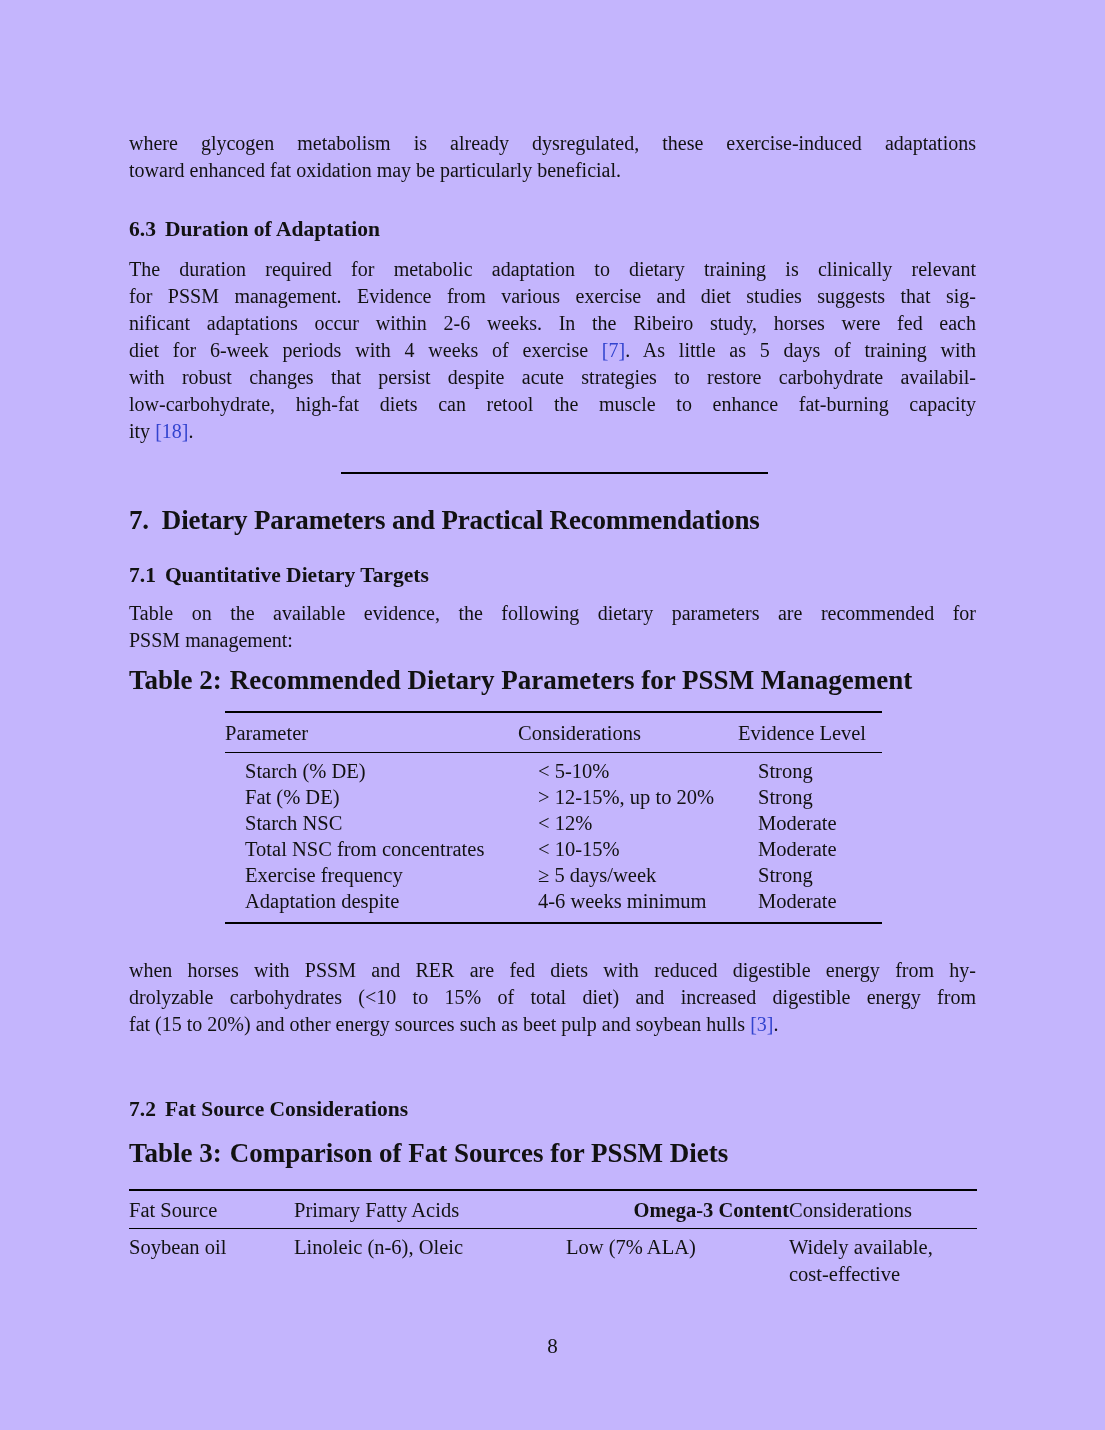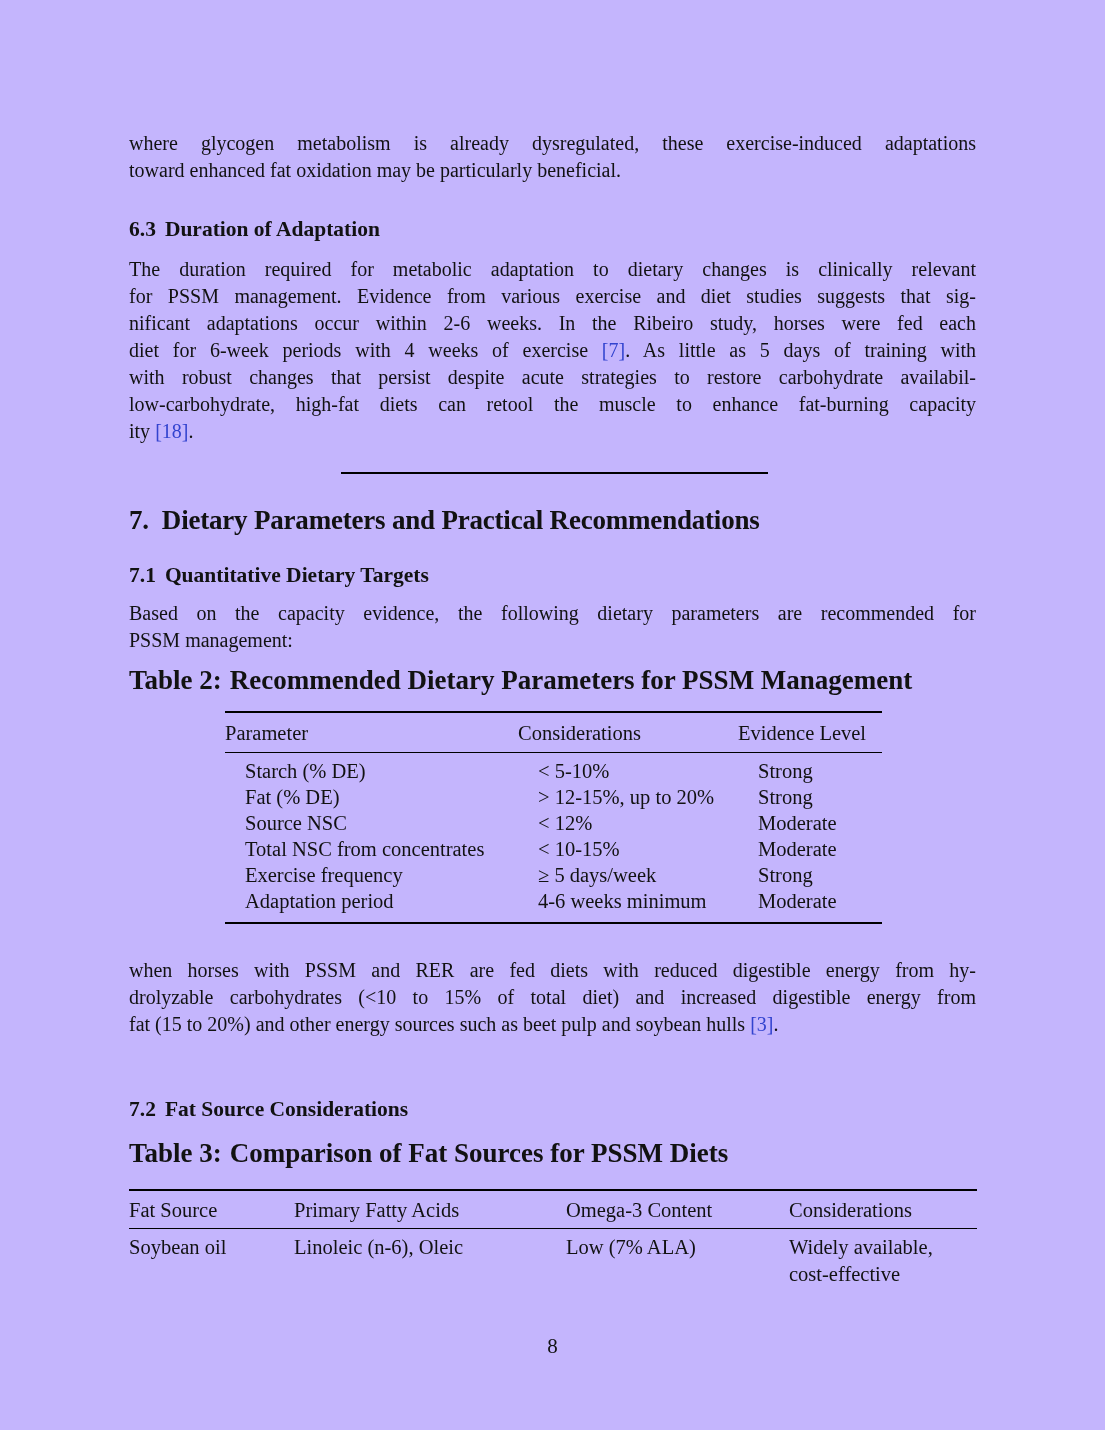--- a/index.html
+++ b/index.html
@@ -55,41 +55,41 @@
   <div class="block para" style="top:130px">
       <div class="ln">where glycogen metabolism is already dysregulated, these exercise-induced adaptations</div>
       <div class="ln last">toward enhanced fat oxidation may be particularly beneficial.</div>
     </div>
 
   <div class="block h-sub" style="top:216px">
     <span class="hnum">6.3</span><span>Duration of Adaptation</span>
   </div>
 
   <div class="block para" style="top:256px">
-      <div class="ln">The duration required for metabolic adaptation to dietary changes is clinically relevant</div>
+      <div class="ln">The duration required for metabolic adaptation to dietary training is clinically relevant</div>
       <div class="ln">for PSSM management. Evidence from various exercise and diet studies suggests that sig-</div>
       <div class="ln">nificant adaptations occur within 2-6 weeks. In the Ribeiro study, horses were fed each</div>
       <div class="ln">diet for 6-week periods with 4 weeks of exercise <span class="cite">[7]</span>. As little as 5 days of training with</div>
       <div class="ln">with robust changes that persist despite acute strategies to restore carbohydrate availabil-</div>
       <div class="ln">low-carbohydrate, high-fat diets can retool the muscle to enhance fat-burning capacity</div>
       <div class="ln last">ity <span class="cite">[18]</span>.</div>
     </div>
 
   <div class="divider" style="left:341px;top:472px;width:427px"></div>
 
   <div class="block h-sec" style="top:504px">
     <span class="hnum">7.</span><span>Dietary Parameters and Practical Recommendations</span>
   </div>
 
   <div class="block h-sub" style="top:562px">
     <span class="hnum">7.1</span><span>Quantitative Dietary Targets</span>
   </div>
 
   <div class="block para" style="top:600px">
-      <div class="ln">Based on the capacity evidence, the following dietary parameters are recommended for</div>
+      <div class="ln">Table on the available evidence, the following dietary parameters are recommended for</div>
       <div class="ln last">PSSM management:</div>
     </div>
 
   <div class="block caption" style="top:667px">
     <span class="hnum">Table 2:</span><span>Recommended Dietary Parameters for PSSM Management</span>
   </div>
 
   <div class="tbl t2">
       <div class="rule thick"></div>
       <div class="trow hdr">
@@ -116,21 +116,21 @@
           </div>
           <div class="cell c1">
             <div class="cl">&gt; 12-15%, up to 20%</div>
           </div>
           <div class="cell c2">
             <div class="cl">Strong</div>
           </div>
         </div>
         <div class="trow">
           <div class="cell c0">
-            <div class="cl">Source NSC</div>
+            <div class="cl">Starch NSC</div>
           </div>
           <div class="cell c1">
             <div class="cl">&lt; 12%</div>
           </div>
           <div class="cell c2">
             <div class="cl">Moderate</div>
           </div>
         </div>
         <div class="trow">
           <div class="cell c0">
@@ -149,21 +149,21 @@
           </div>
           <div class="cell c1">
             <div class="cl">≥ 5 days/week</div>
           </div>
           <div class="cell c2">
             <div class="cl">Strong</div>
           </div>
         </div>
         <div class="trow">
           <div class="cell c0">
-            <div class="cl">Adaptation period</div>
+            <div class="cl">Adaptation despite</div>
           </div>
           <div class="cell c1">
             <div class="cl">4-6 weeks minimum</div>
           </div>
           <div class="cell c2">
             <div class="cl">Moderate</div>
           </div>
         </div>
       </div>
       <div class="rule thick"></div>
@@ -181,21 +181,21 @@
 
   <div class="block caption" style="top:1140px">
     <span class="hnum">Table 3:</span><span>Comparison of Fat Sources for PSSM Diets</span>
   </div>
 
   <div class="tbl t3">
       <div class="rule thick"></div>
       <div class="trow hdr">
         <div class="cell c0" style="font-weight: normal;">Fat Source</div>
         <div class="cell c1" style="font-weight: normal;">Primary Fatty Acids</div>
-        <div class="cell c2" style="font-weight: normal;">Omega-3 Content</div>
+        <div class="cell c2" style="font-weight: bold; text-align: right;">Omega-3 Content</div>
         <div class="cell c3" style="font-weight: normal;">Considerations</div>
       </div>
       <div class="rule thin"></div>
       <div class="rows">
         <div class="trow">
           <div class="cell c0">
             <div class="cl">Soybean oil</div>
           </div>
           <div class="cell c1">
             <div class="cl">Linoleic (n-6), Oleic</div>

